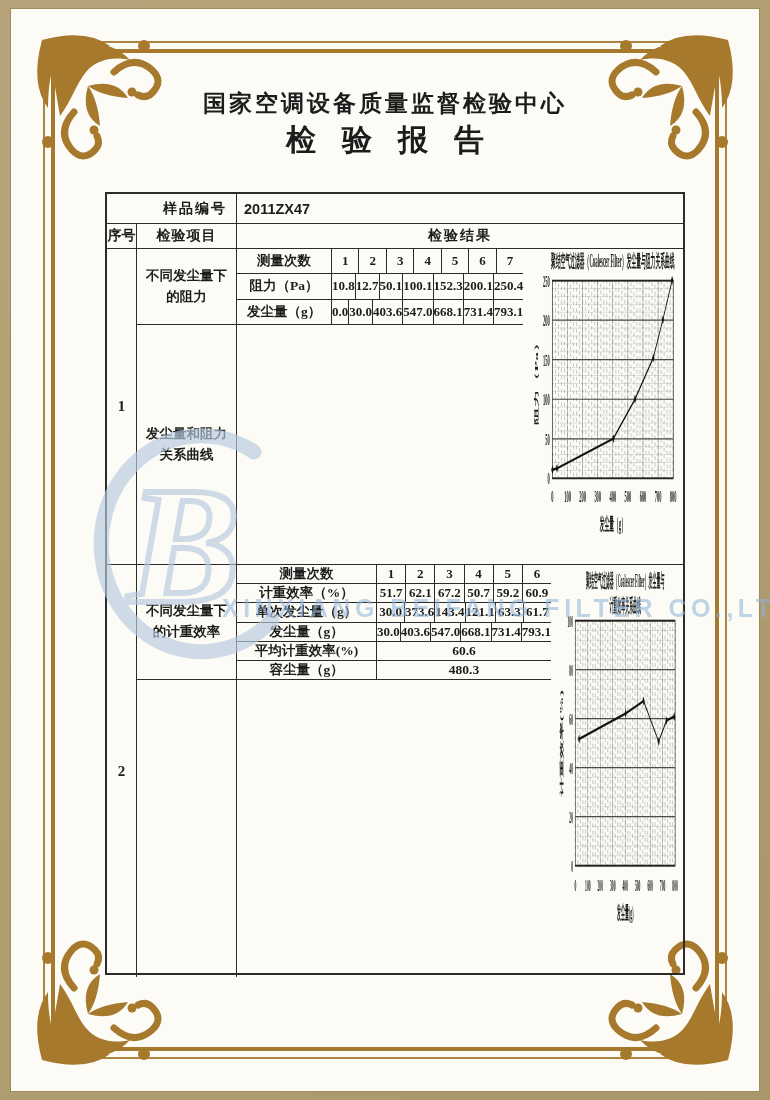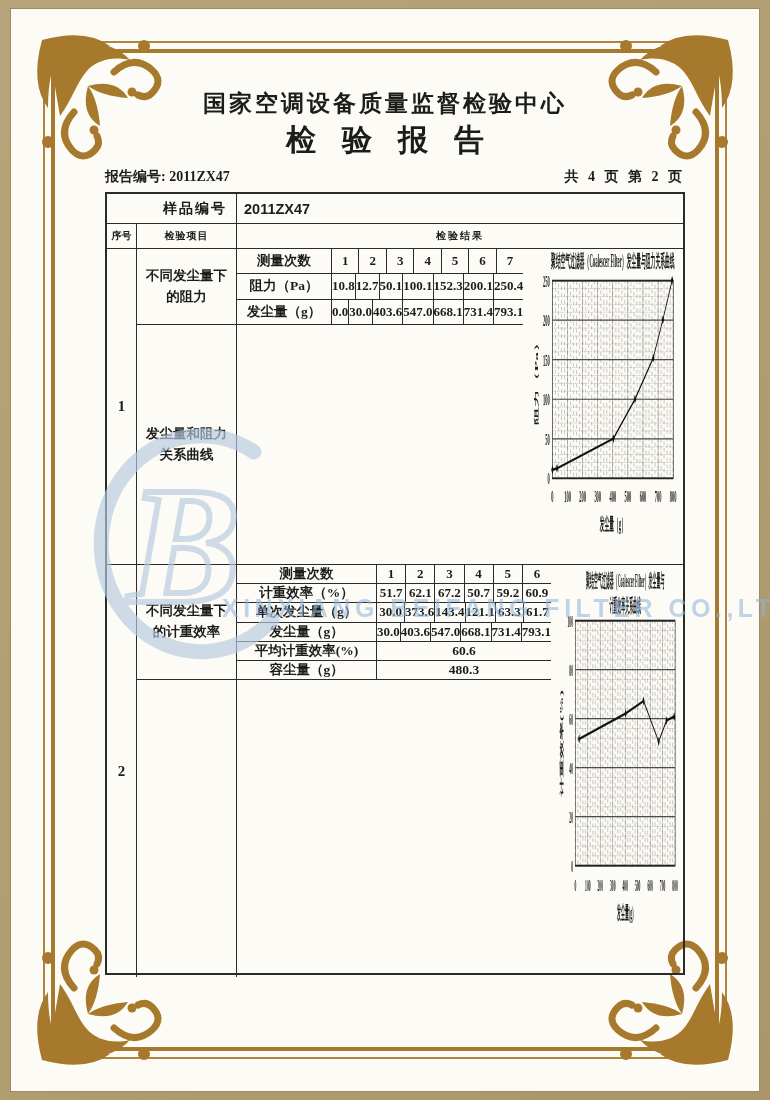--- a/index.html
+++ b/index.html
@@ -23,21 +23,21 @@
   
   #main-table{left:105px;top:192px;width:580px;height:783px;border:2px solid #2b2b2b;box-sizing:border-box;background:transparent;}
   .trow{display:flex;box-sizing:border-box;}
   .bb{border-bottom:1.5px solid #2b2b2b;}
   .br{border-right:1.5px solid #2b2b2b;}
   .cell{box-sizing:border-box;display:flex;align-items:center;justify-content:center;}
   #row-sample{height:30px;}
   #sample-label{width:130px;font-size:14px;font-weight:bold;letter-spacing:2px;padding-left:47px;}
   #sample-value{flex:1;justify-content:flex-start;padding-left:7px;font-size:14.5px;font-weight:bold;font-family:"Liberation Sans","DejaVu Sans",sans-serif;}
   #row-headers{height:25px;}
-  .hcell{font-size:10px;font-weight:bold;}
+  .hcell{font-size:14px;font-weight:bold;}
   #col-seq-h{width:30px;}
   #col-item-h{width:100px;letter-spacing:1px;}
   #col-res-h{flex:1;letter-spacing:2px;}
   .section{display:flex;box-sizing:border-box;}
   #section-1{height:316px;}
   #section-2{height:412px;}
   .seq-col{width:30px;font-size:15px;font-weight:bold;}
   .item-col{width:100px;display:flex;flex-direction:column;box-sizing:border-box;font-family:Liberation Mono, monospace;}
   .item-cell{box-sizing:border-box;display:flex;flex-direction:column;align-items:center;justify-content:center;font-size:13.5px;font-weight:bold;line-height:21px;}
   .res-col{flex:1;display:flex;flex-direction:row;box-sizing:border-box;}
@@ -93,24 +93,20 @@
     </defs>
     <use href="#orn" transform="translate(28,26)"></use>
     <use href="#orn" transform="translate(742,26) scale(-1,1)"></use>
     <use href="#orn" transform="translate(28,1074) scale(1,-1)"></use>
     <use href="#orn" transform="translate(742,1074) scale(-1,-1)"></use>
   </svg>
 
   <div id="content">
     <div id="center-name" class="abs">国家空调设备质量监督检验中心</div>
     <div id="report-title" class="abs">检验报告</div>
-    <div id="meta-row" class="abs">
-      <span id="report-no">报告编号: 2011ZX47</span>
-      <span id="page-info">共 4 页 第 2 页</span>
-    </div>
 
     <div id="main-table" class="abs">
 
       <div id="row-sample" class="trow bb">
         <div id="sample-label" class="cell br">样品编号</div>
         <div id="sample-value" class="cell">2011ZX47</div>
       </div>
 
       <div id="row-headers" class="trow bb">
         <div id="col-seq-h" class="cell br hcell">序号</div>

